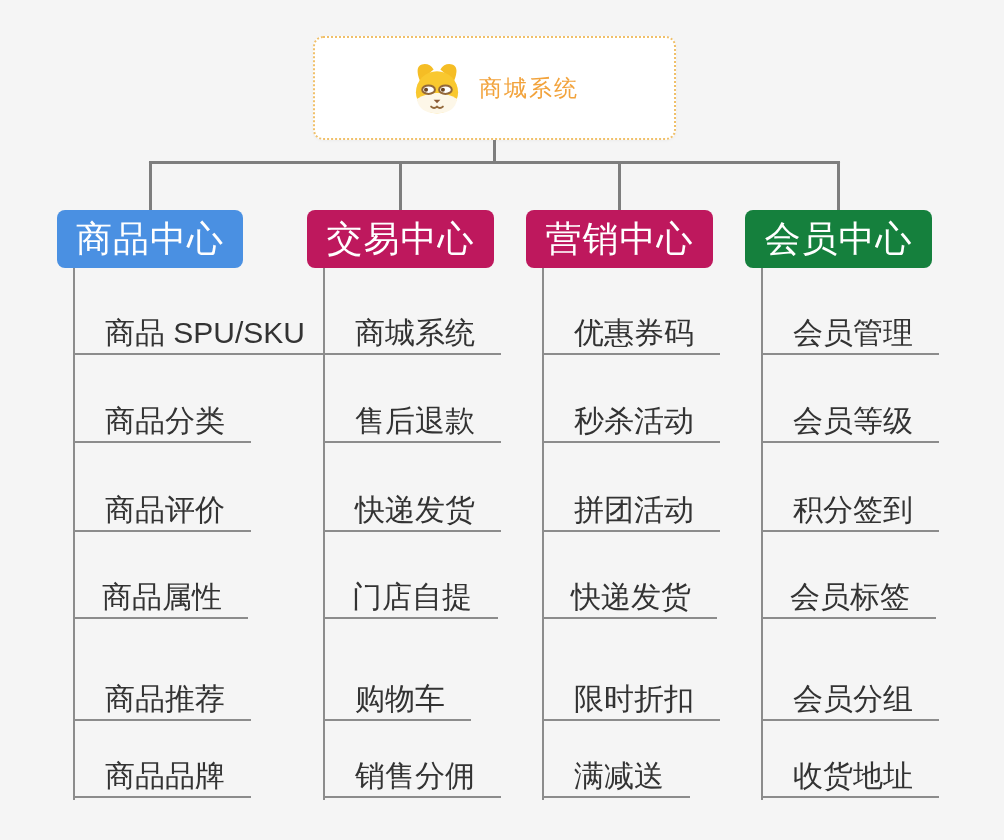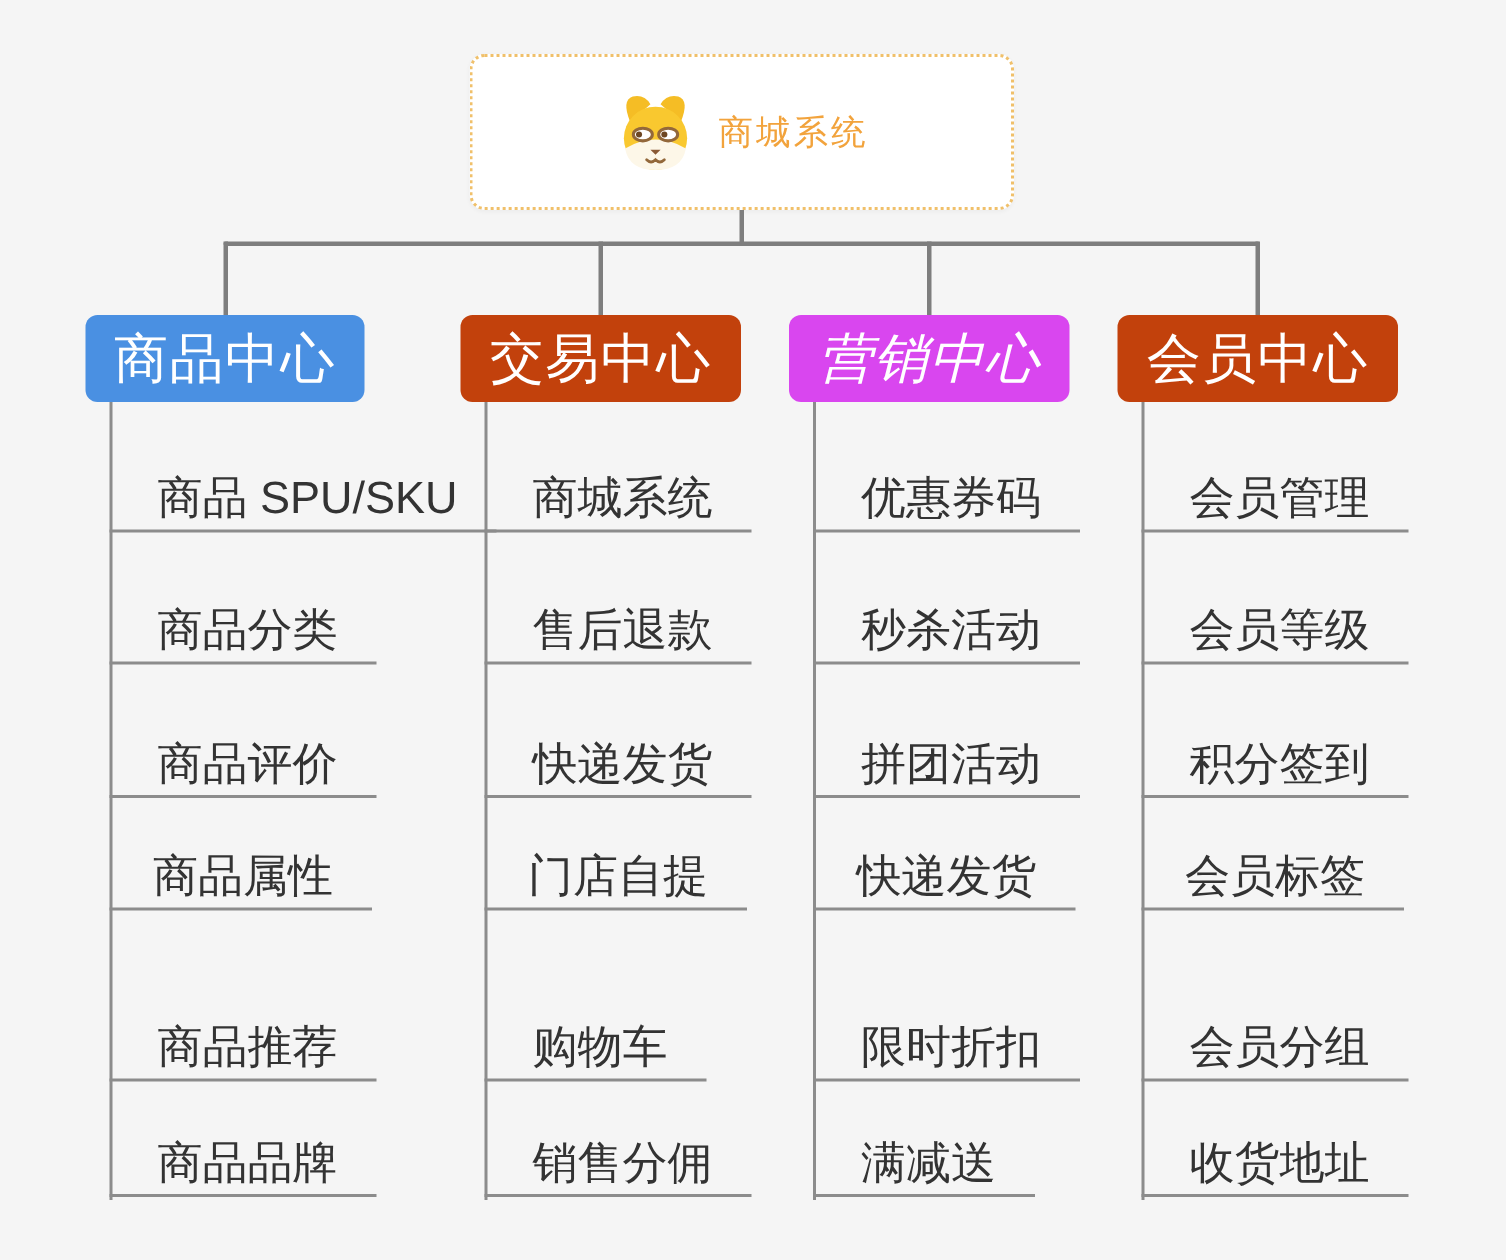--- a/index.html
+++ b/index.html
@@ -50,21 +50,21 @@
   .vline{position:absolute;left:0;top:0;width:2px;height:532px;background:#8c8c8c;}
   .item{
     position:absolute;left:0;
     white-space:nowrap;
     font-size:30px;line-height:30px;color:#333333;
     padding:0 26px 5px 32px;
     border-bottom:2px solid #8c8c8c;
     cursor:default;
   }
   .r0{top:50px;} .r1{top:138px;} .r2{top:227px;}
-  .r3{top:302px;padding-left:29px;} .r4{top:416px;} .r5{top:493px;text-align:center;}
+  .r3{top:314px;padding-left:29px;} .r4{top:416px;} .r5{top:493px;text-align:center;}
 </style>
 </head>
 <body>
 
 <div class="canvas">
 
   <div class="root-node">
     <span class="dog">
       <svg viewBox="0 0 64 64" width="54" height="54" aria-hidden="true">
         <path d="M12 24 Q5 7 14 4 Q23 2 28 10 Z" fill="#f5bd25"></path>
@@ -96,47 +96,47 @@
       <div class="item r0">商品 SPU/SKU</div>
       <div class="item r1">商品分类</div>
       <div class="item r2">商品评价</div>
       <div class="item r3">商品属性</div>
       <div class="item r4">商品推荐</div>
       <div class="item r5">商品品牌</div>
     </div>
   </div>
 
   <div class="column c1">
-    <div class="hdr" style="background: #c2410c;">交易中心</div>
+    <div class="hdr" style="background: #be185d;">交易中心</div>
     <div class="kids">
       <div class="vline"></div>
       <div class="item r0">商城系统</div>
       <div class="item r1">售后退款</div>
       <div class="item r2">快递发货</div>
       <div class="item r3">门店自提</div>
       <div class="item r4">购物车</div>
       <div class="item r5">销售分佣</div>
     </div>
   </div>
 
   <div class="column c2">
-    <div class="hdr" style="background: #d946ef; font-style: italic;">营销中心</div>
+    <div class="hdr" style="background: #be185d;">营销中心</div>
     <div class="kids">
       <div class="vline"></div>
       <div class="item r0">优惠券码</div>
       <div class="item r1">秒杀活动</div>
       <div class="item r2">拼团活动</div>
       <div class="item r3">快递发货</div>
       <div class="item r4">限时折扣</div>
       <div class="item r5">满减送</div>
     </div>
   </div>
 
   <div class="column c3">
-    <div class="hdr" style="background: #c2410c;">会员中心</div>
+    <div class="hdr" style="background: #15803d;">会员中心</div>
     <div class="kids">
       <div class="vline"></div>
       <div class="item r0">会员管理</div>
       <div class="item r1">会员等级</div>
       <div class="item r2">积分签到</div>
       <div class="item r3">会员标签</div>
       <div class="item r4">会员分组</div>
       <div class="item r5">收货地址</div>
     </div>
   </div>

